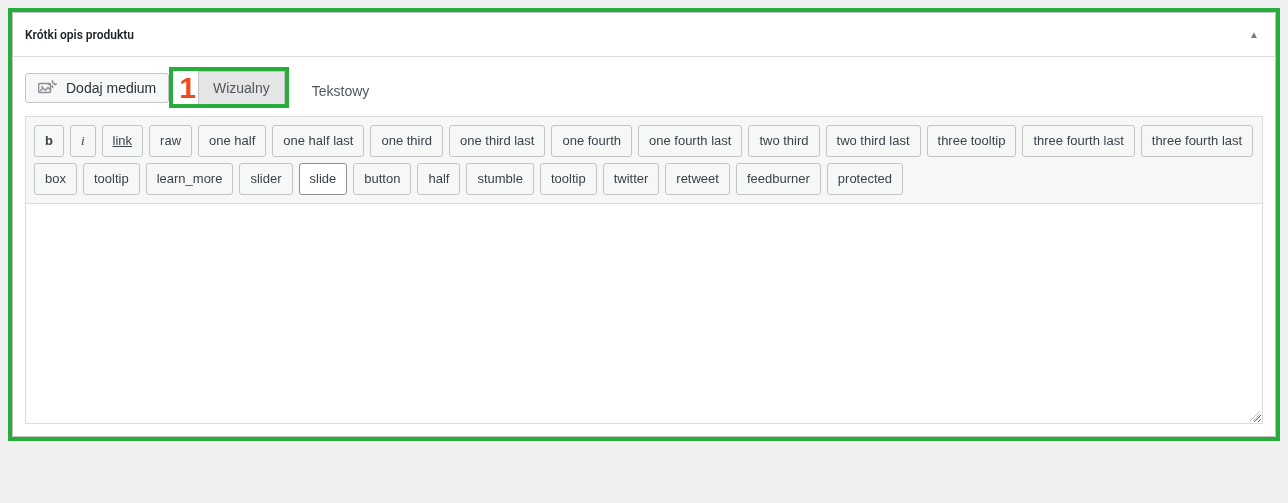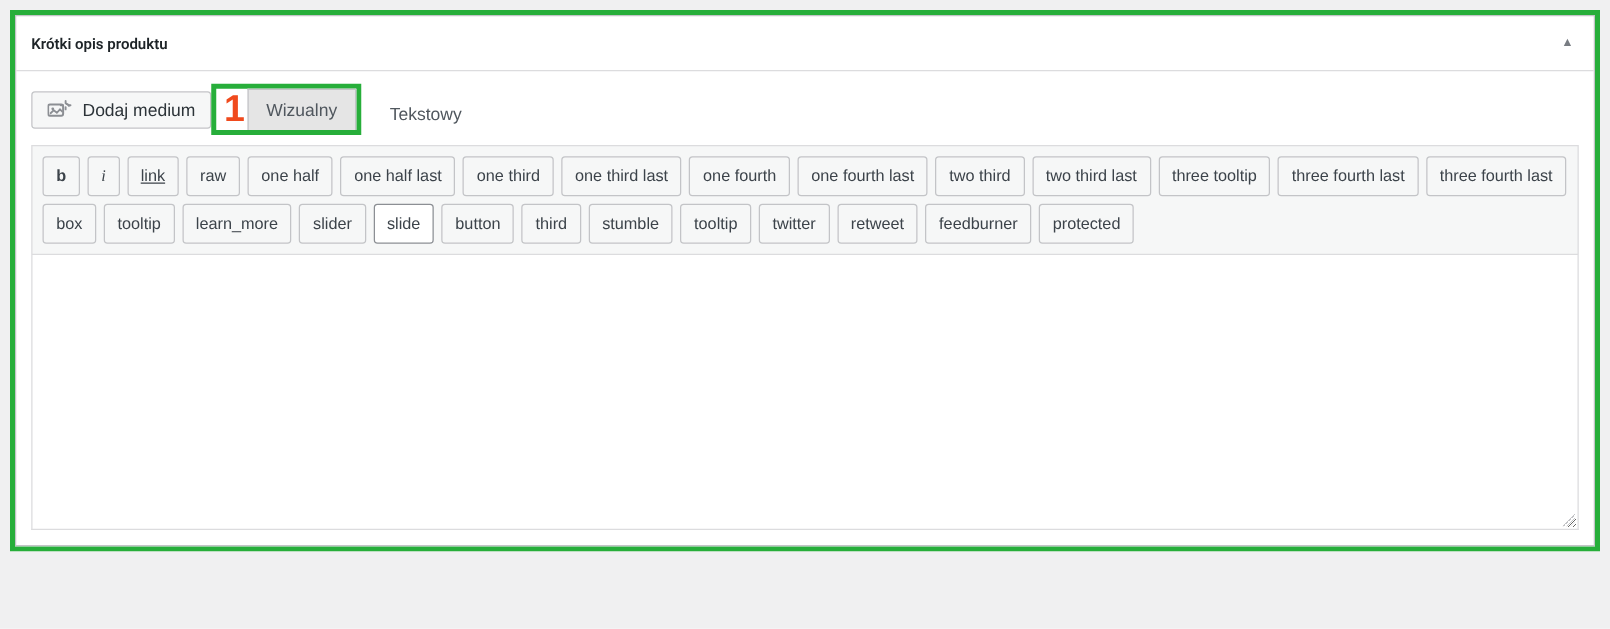--- a/index.html
+++ b/index.html
@@ -203,21 +203,21 @@
             <button class="qt-btn">two third last</button>
             <button class="qt-btn">three tooltip</button>
             <button class="qt-btn">three fourth last</button>
             <button class="qt-btn">three fourth last</button>
             <button class="qt-btn">box</button>
             <button class="qt-btn">tooltip</button>
             <button class="qt-btn">learn_more</button>
             <button class="qt-btn">slider</button>
             <button class="qt-btn pressed">slide</button>
             <button class="qt-btn">button</button>
-            <button class="qt-btn">third</button>
+            <button class="qt-btn">half</button>
             <button class="qt-btn">stumble</button>
             <button class="qt-btn">tooltip</button>
             <button class="qt-btn">twitter</button>
             <button class="qt-btn">retweet</button>
             <button class="qt-btn">feedburner</button>
             <button class="qt-btn">protected</button>
           </div>
 
         <div class="editor-area"></div>
       </div>

